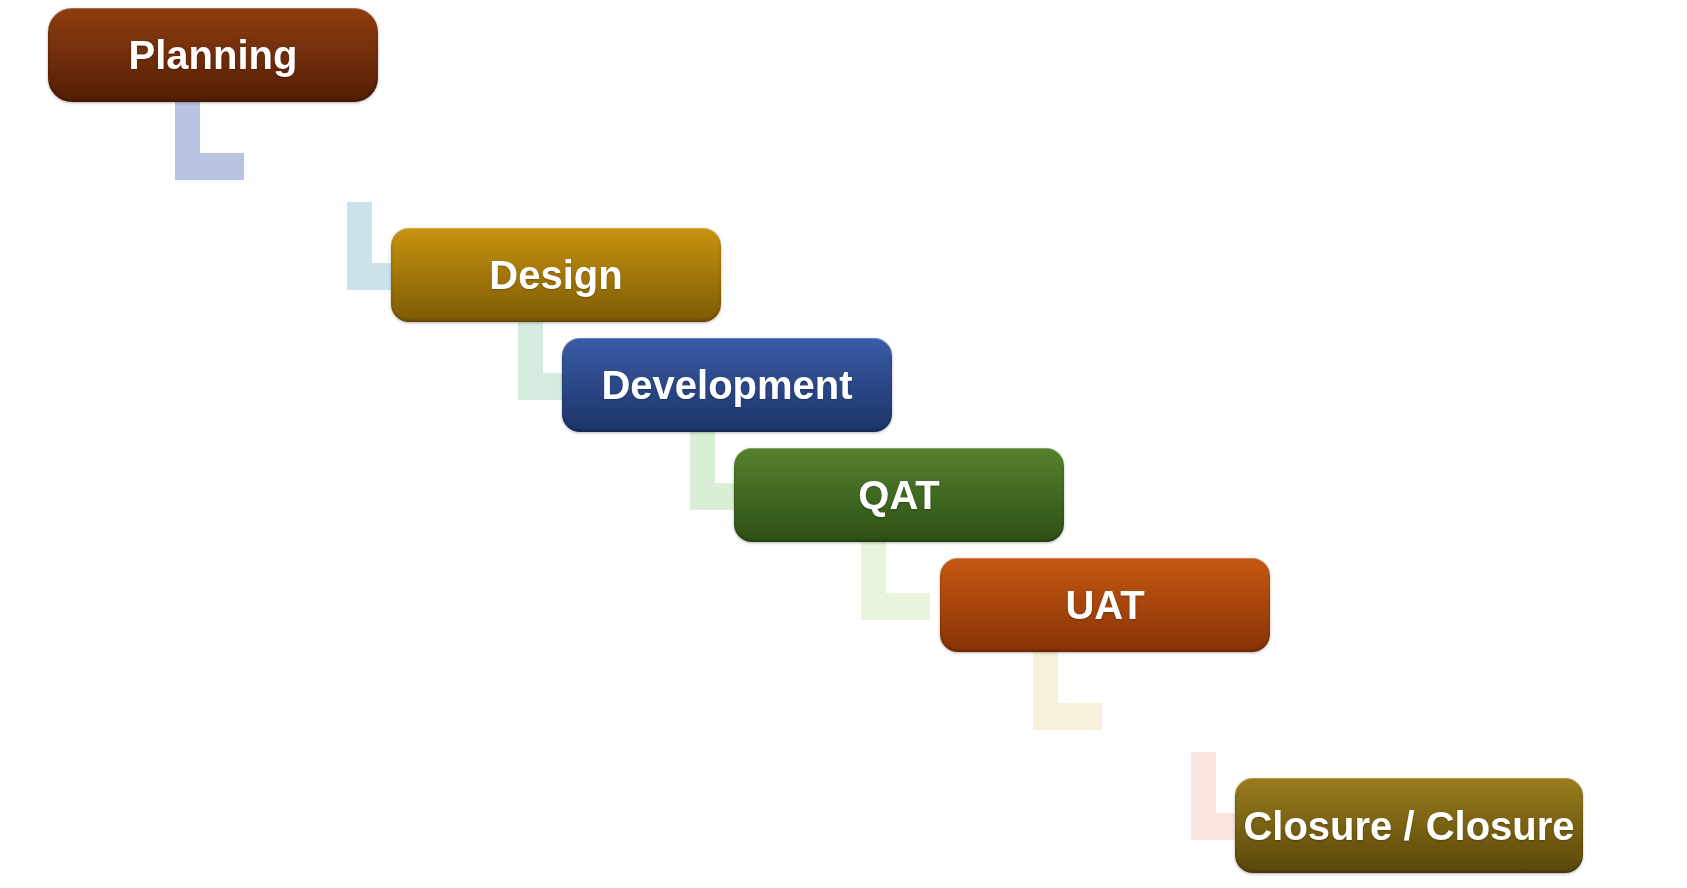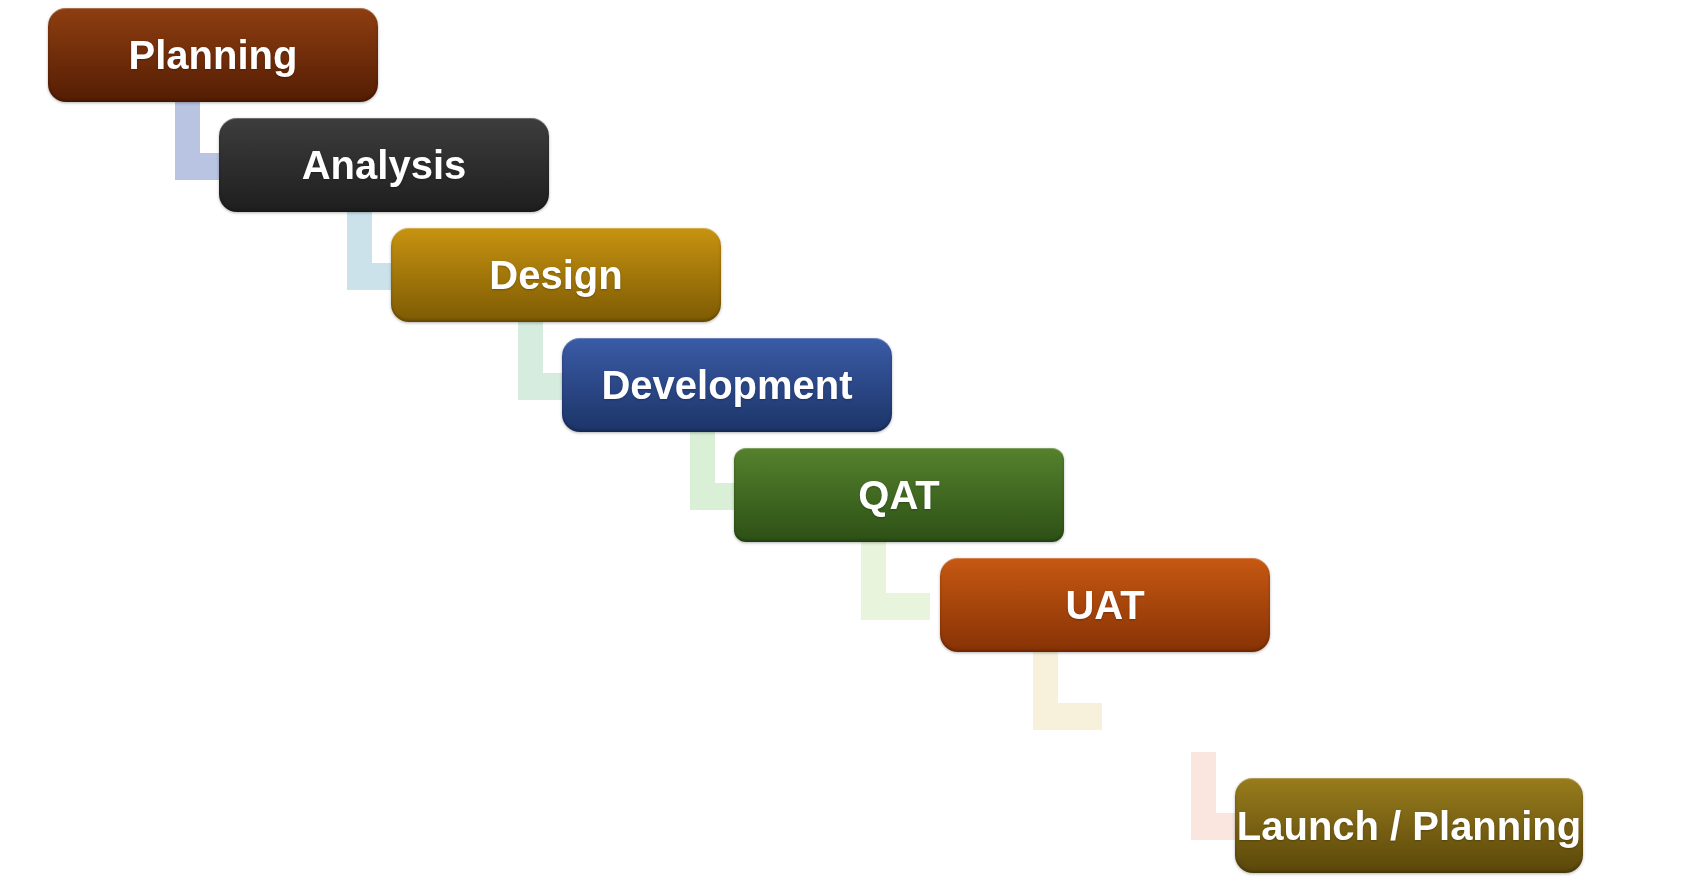--- a/index.html
+++ b/index.html
@@ -76,35 +76,32 @@
 <div class="stage">
 
   <div class="conn" data-conn="0" style="background: rgb(185, 195, 226);"></div>
   <div class="conn" data-conn="1" style="background: rgb(204, 226, 235);"></div>
   <div class="conn" data-conn="2" style="background: rgb(213, 236, 223);"></div>
   <div class="conn" data-conn="3" style="background: rgb(217, 240, 215);"></div>
   <div class="conn" data-conn="4" style="background: rgb(233, 244, 220);"></div>
   <div class="conn" data-conn="5" style="background: rgb(247, 240, 218);"></div>
   <div class="conn" data-conn="6" style="background: rgb(251, 230, 223);"></div>
 
-  <div class="step" data-step="0" style="background: linear-gradient(rgb(142, 62, 16) 0%, rgb(84, 29, 4) 100%);">
+  <div class="step" data-step="0" style="background: linear-gradient(rgb(142, 62, 16) 0%, rgb(84, 29, 4) 100%); border-radius: 24px;">
     <span class="step-label" style="color: rgb(255, 255, 255);">Planning</span>
-  </div>
-  <div class="step" data-step="1" style="background: linear-gradient(rgb(61, 61, 61) 0%, rgb(30, 30, 30) 100%);">
-    <span class="step-label" style="color: rgb(255, 255, 255);">Analysis</span>
   </div>
   <div class="step" data-step="3" style="background: linear-gradient(rgb(58, 91, 166) 0%, rgb(28, 52, 104) 100%);">
     <span class="step-label" style="color: rgb(255, 255, 255);">Development</span>
   </div>
   <div class="step" data-step="2" style="background: linear-gradient(rgb(199, 147, 16) 0%, rgb(125, 90, 3) 100%);">
     <span class="step-label" style="color: rgb(255, 255, 255);">Design</span>
   </div>
-  <div class="step" data-step="4" style="background: linear-gradient(rgb(85, 130, 45) 0%, rgb(45, 80, 22) 100%); border-radius: 12px;">
+  <div class="step" data-step="4" style="background: linear-gradient(rgb(85, 130, 45) 0%, rgb(45, 80, 22) 100%);">
     <span class="step-label" style="color: rgb(255, 255, 255);">QAT</span>
   </div>
   <div class="step" data-step="5" style="background: linear-gradient(rgb(198, 88, 18) 0%, rgb(135, 50, 5) 100%);">
     <span class="step-label" style="color: rgb(255, 255, 255);">UAT</span>
   </div>
   <div class="step" data-step="7" style="background: linear-gradient(rgb(152, 124, 28) 0%, rgb(90, 71, 10) 100%);">
-    <span class="step-label" style="color: rgb(255, 255, 255);">Launch / Planning</span>
+    <span class="step-label" style="color: rgb(255, 255, 255);">Closure / Closure</span>
   </div>
 
 </div>
 
 </body></html>

